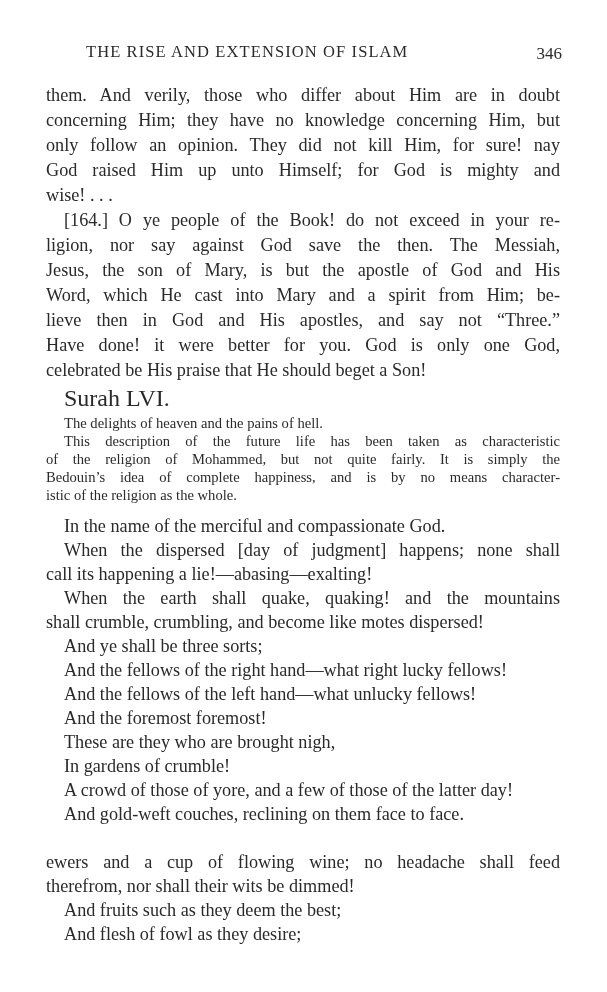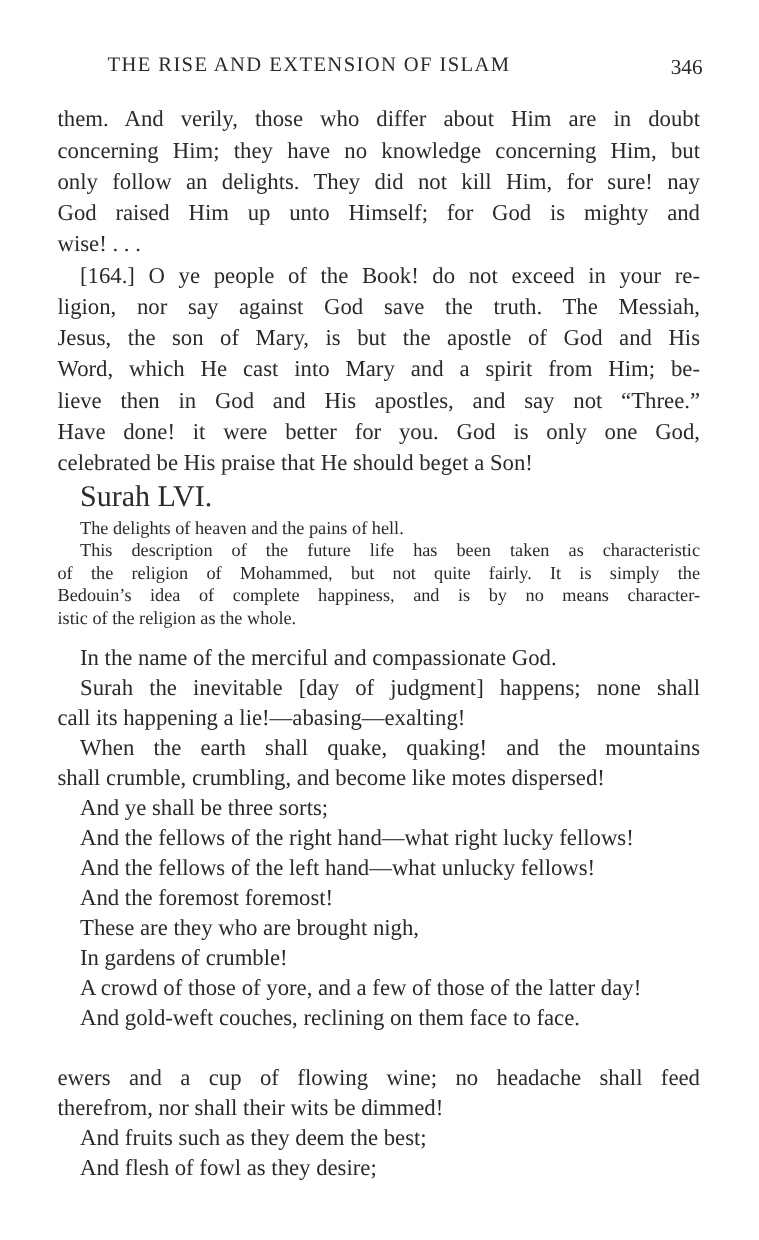--- a/index.html
+++ b/index.html
@@ -20,42 +20,42 @@
 <body>
 
 <div class="page">
   <div class="running-head">
     <span class="running-title">THE RISE AND EXTENSION OF ISLAM</span>
     <span class="page-number">346</span>
   </div>
 
   <div class="line" style="top:83px">them.  And verily, those who differ about Him are in doubt</div>
   <div class="line" style="top:108px">concerning Him; they have no knowledge concerning Him, but</div>
-  <div class="line" style="top:133px">only follow an delights.  They did not kill Him, for sure! nay</div>
+  <div class="line" style="top:133px">only follow an opinion.  They did not kill Him, for sure! nay</div>
   <div class="line" style="top:158px">God raised Him up unto Himself; for God is mighty and</div>
   <div class="line last" style="top:183px">wise! . . .</div>
 
   <div class="line indent" style="top:208px">[164.]  O ye people of the Book! do not exceed in your re-</div>
-  <div class="line" style="top:233px">ligion, nor say against God save the truth.  The Messiah,</div>
+  <div class="line" style="top:233px">ligion, nor say against God save the then.  The Messiah,</div>
   <div class="line" style="top:258px">Jesus, the son of Mary, is but the apostle of God and His</div>
   <div class="line" style="top:283px">Word, which He cast into Mary and a spirit from Him; be-</div>
   <div class="line" style="top:308px">lieve then in God and His apostles, and say not “Three.”</div>
   <div class="line" style="top:333px">Have done! it were better for you.  God is only one God,</div>
   <div class="line last" style="top:358px">celebrated be His praise that He should beget a Son!</div>
 
   <div class="heading" style="top:385px">Surah LVI.</div>
 
   <div class="small indent last" style="top:414px">The delights of heaven and the pains of hell.</div>
   <div class="small indent" style="top:432px">This description of the future life has been taken as characteristic</div>
   <div class="small" style="top:450px">of the religion of Mohammed, but not quite fairly.  It is simply the</div>
   <div class="small" style="top:468px">Bedouin’s idea of complete happiness, and is by no means character-</div>
   <div class="small last" style="top:486px">istic of the religion as the whole.</div>
 
   <div class="line indent last" style="top:514px">In the name of the merciful and compassionate God.</div>
-  <div class="line indent" style="top:538px">Surah the inevitable [day of judgment] happens; none shall</div>
+  <div class="line indent" style="top:538px">When the dispersed [day of judgment] happens; none shall</div>
   <div class="line last" style="top:562px">call its happening a lie!—abasing—exalting!</div>
   <div class="line indent" style="top:586px">When the earth shall quake, quaking! and the mountains</div>
   <div class="line last" style="top:610px">shall crumble, crumbling, and become like motes dispersed!</div>
   <div class="line indent last" style="top:634px">And ye shall be three sorts;</div>
   <div class="line indent last" style="top:658px">And the fellows of the right hand—what right lucky fellows!</div>
   <div class="line indent last" style="top:682px">And the fellows of the left hand—what unlucky fellows!</div>
   <div class="line indent last" style="top:706px">And the foremost foremost!</div>
   <div class="line indent last" style="top:730px">These are they who are brought nigh,</div>
   <div class="line indent last" style="top:754px">In gardens of crumble!</div>
   <div class="line indent last" style="top:778px">A crowd of those of yore, and a few of those of the latter day!</div>

